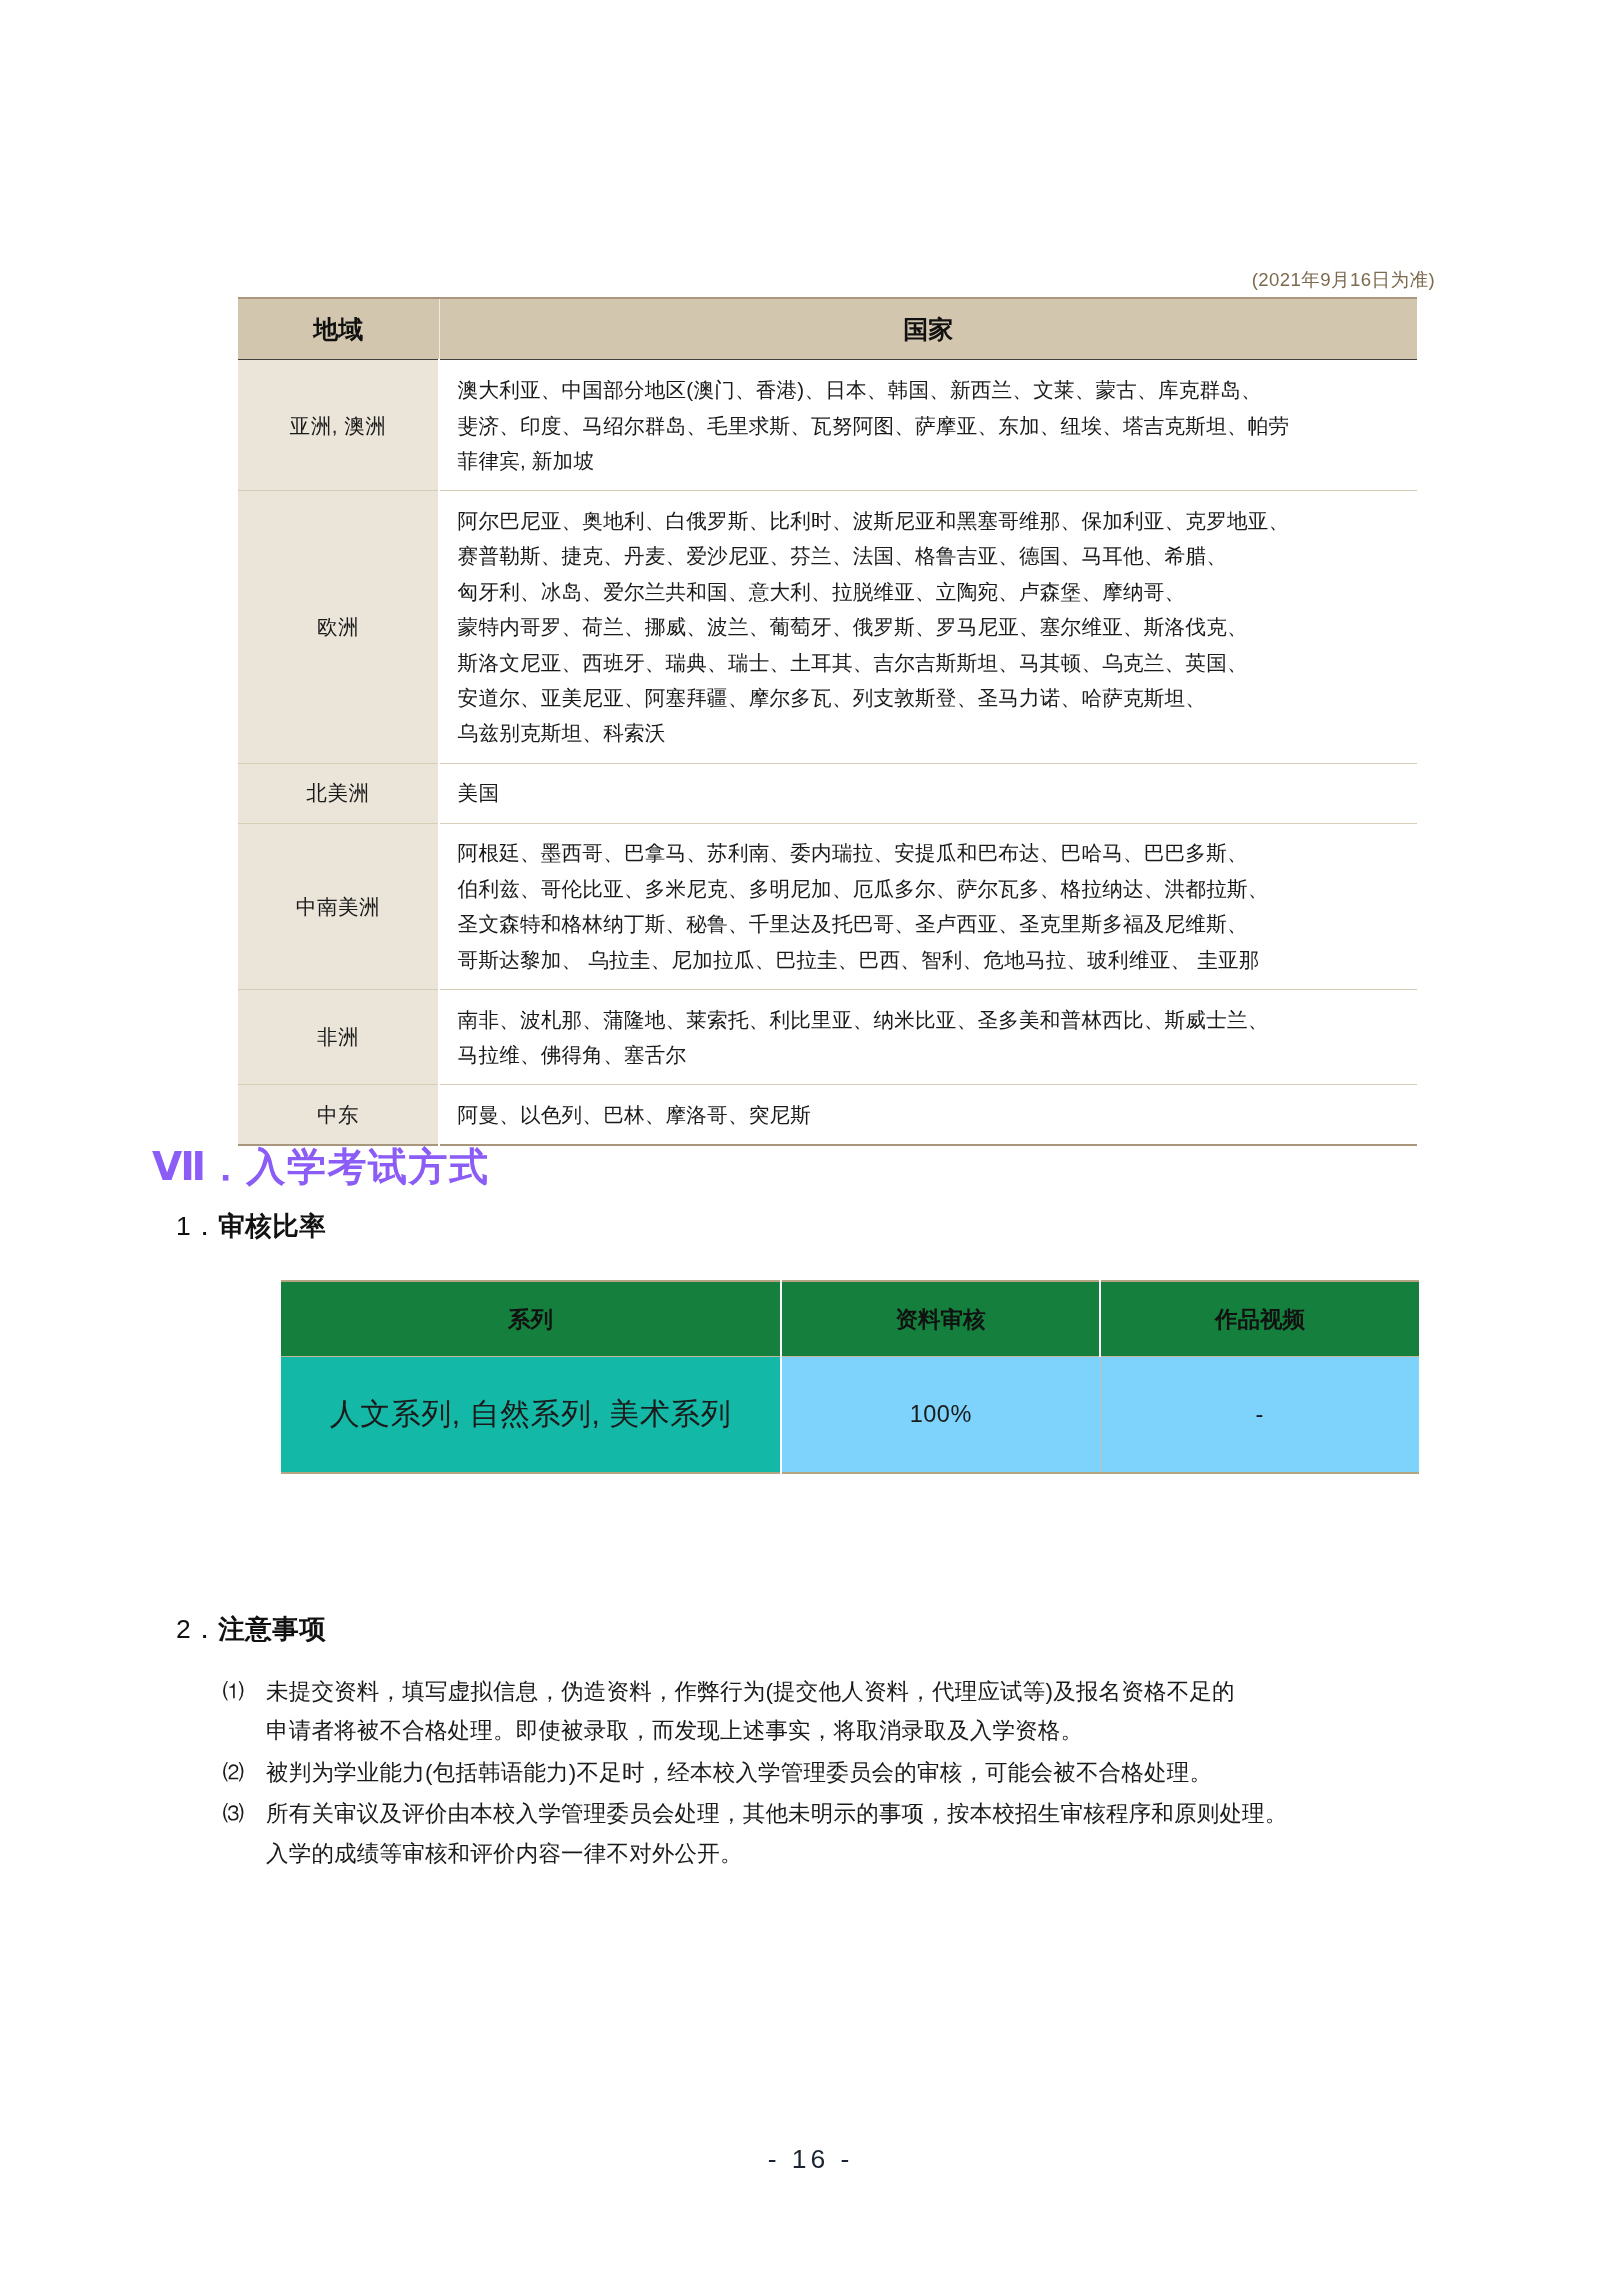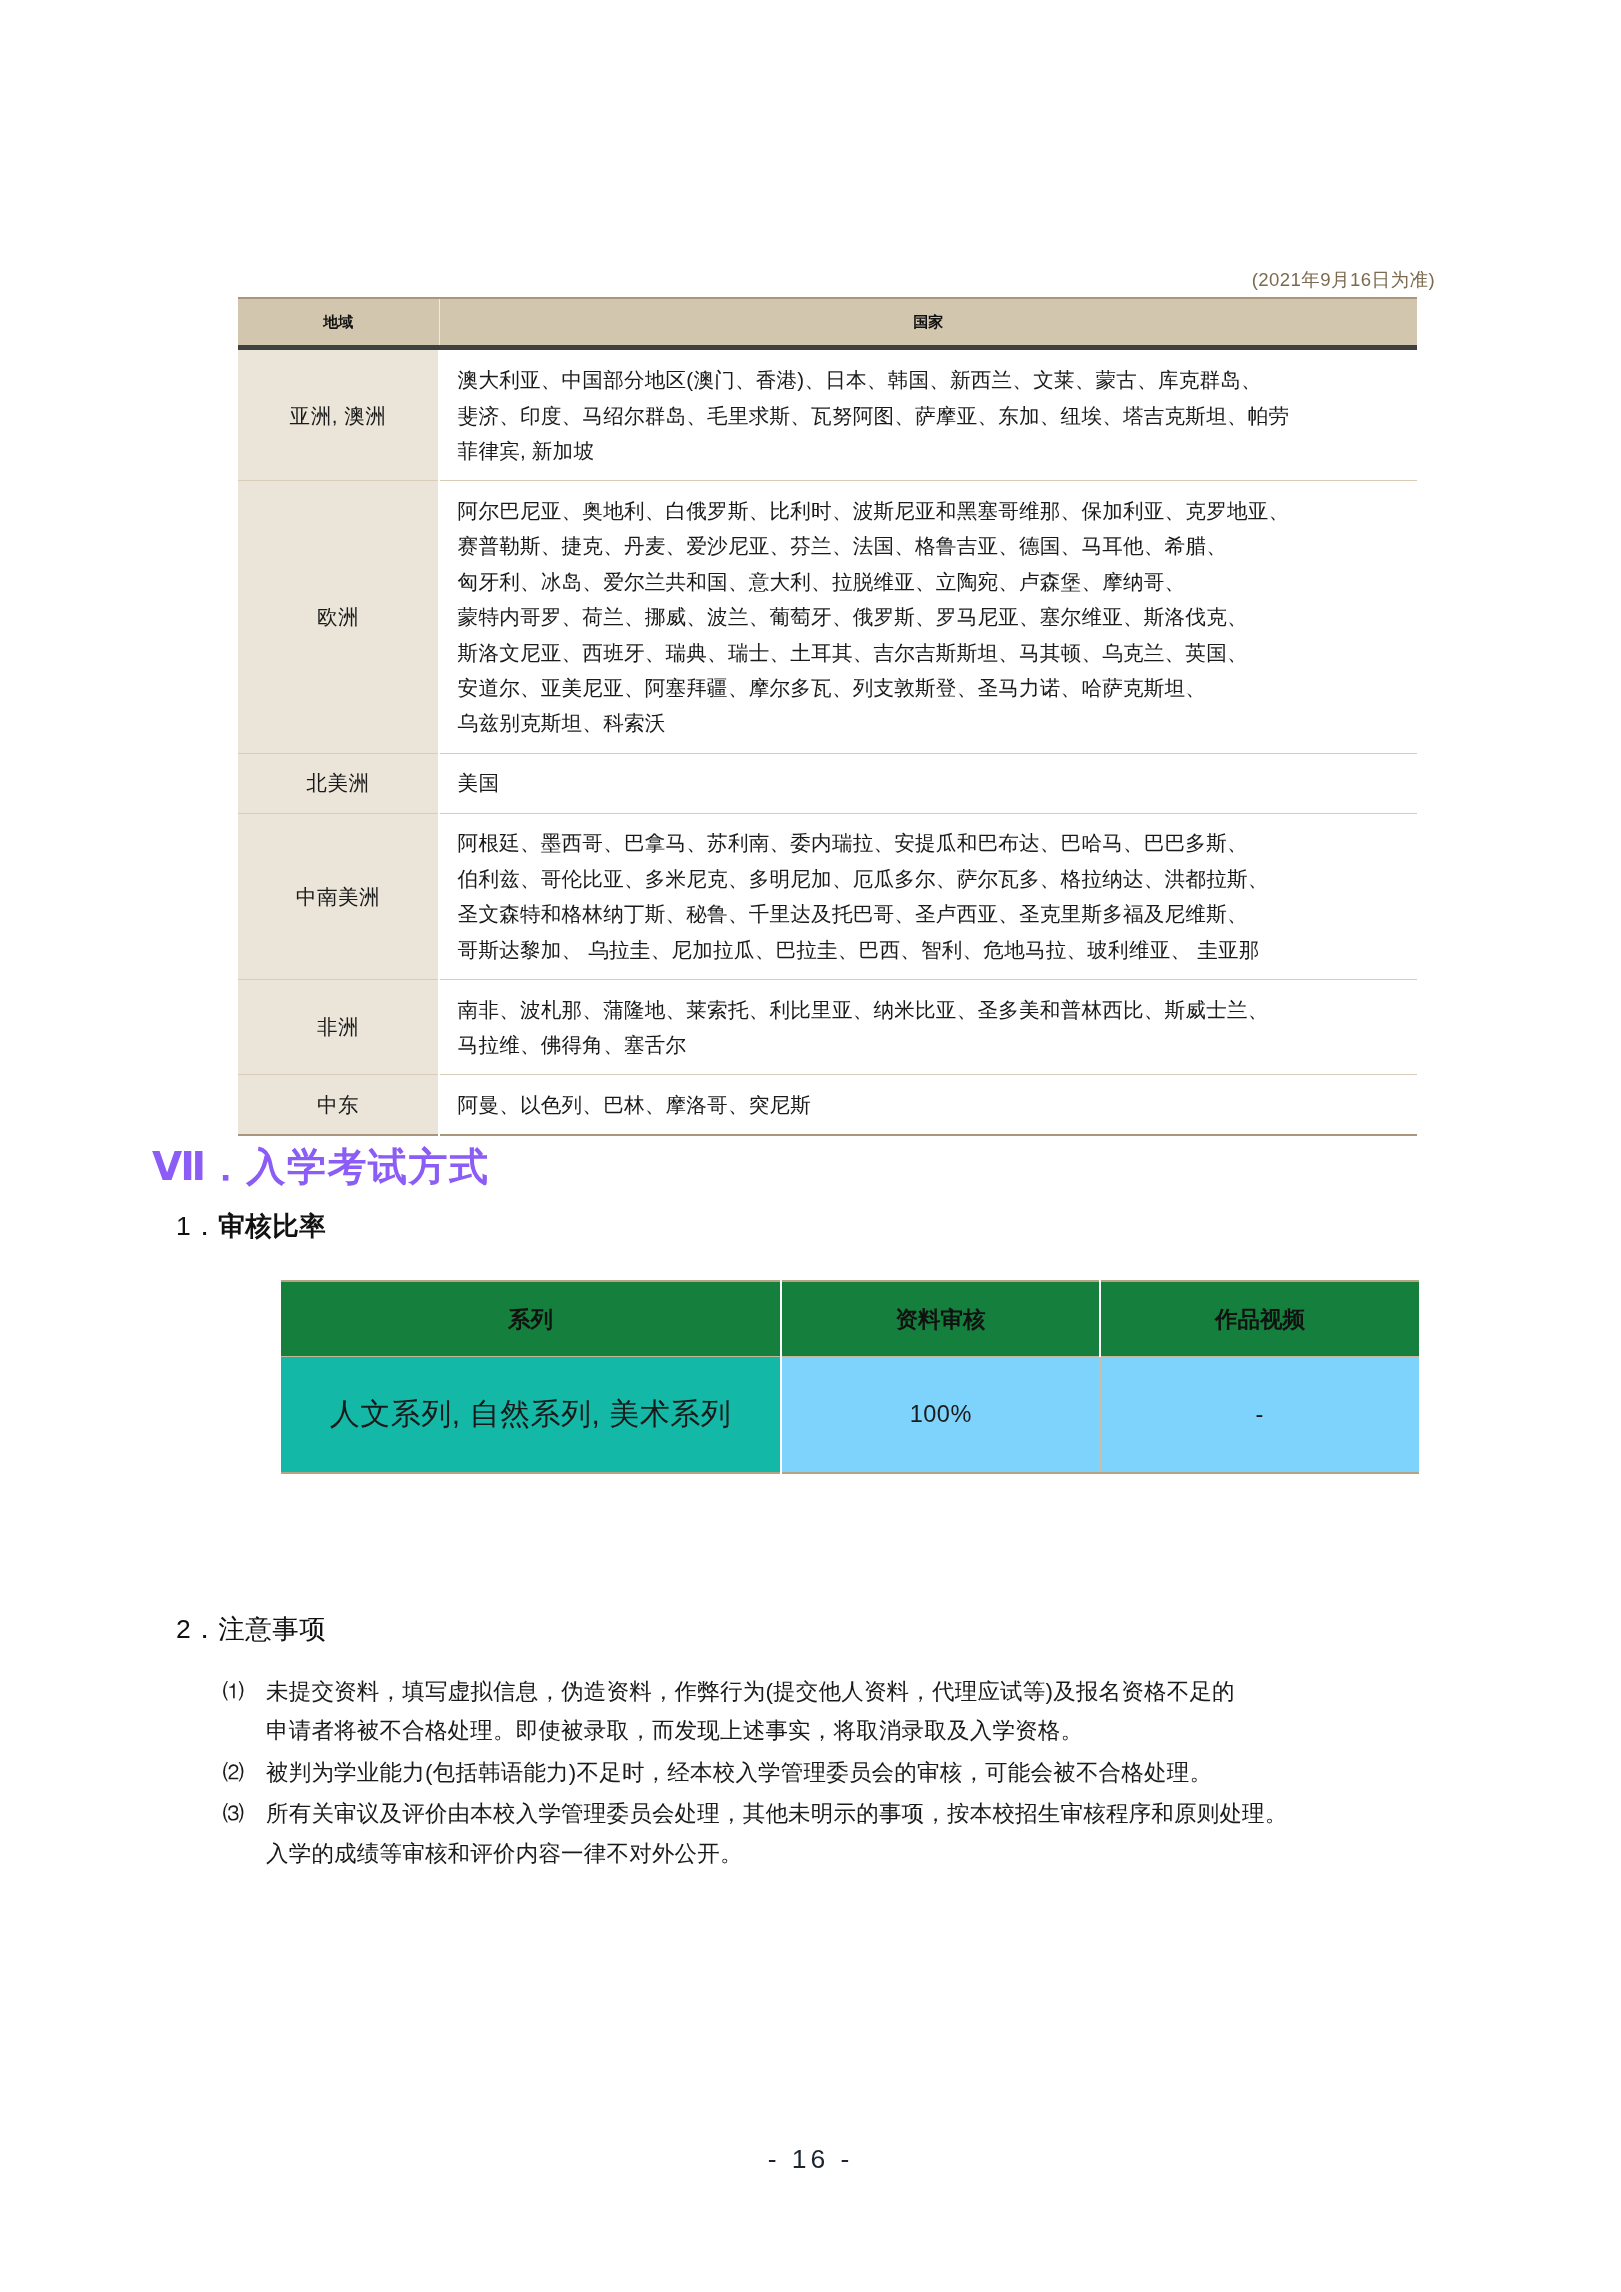--- a/index.html
+++ b/index.html
@@ -56,26 +56,26 @@
     table-layout: fixed;
     border-top: 2px solid #a8977c;
     border-bottom: 2px solid #a8977c;
   }
   .apostille-table col.region { width: 201px; }
   .apostille-table col.country { width: 978px; }
 
   .apostille-table th {
     background: #d3c6ae;
     color: #111;
-    font-size: 15px;
+    font-size: 25px;
     font-weight: 700;
     padding: 13.7px 0;
     text-align: center;
     border-right: 1px solid #efe9de;
-    border-bottom: 5px solid #404040;
+    border-bottom: 1px solid #404040;
   }
   .apostille-table th:last-child { border-right: none; }
 
   .apostille-table td {
     font-size: 20.6px;
     line-height: 1.72;
     vertical-align: middle;
     border-bottom: 1px solid #d8cdb8;
   }
   .apostille-table tr:last-child td { border-bottom: none; }
@@ -170,21 +170,21 @@
   .sub-heading-2 {
     position: absolute;
     left: 176px;
     top: 1611px;
     font-size: 26.5px;
     font-weight: 400;
     color: #111;
     letter-spacing: 0.5px;
     white-space: nowrap;
   }
-  .sub-heading-2 .bold { font-weight: 400; }
+  .sub-heading-2 .bold { font-weight: 700; }
 
   .notes {
     position: absolute;
     left: 223px;
     top: 1672px;
     width: 1245px;
   }
   .note-item {
     display: flex;
     align-items: flex-start;

